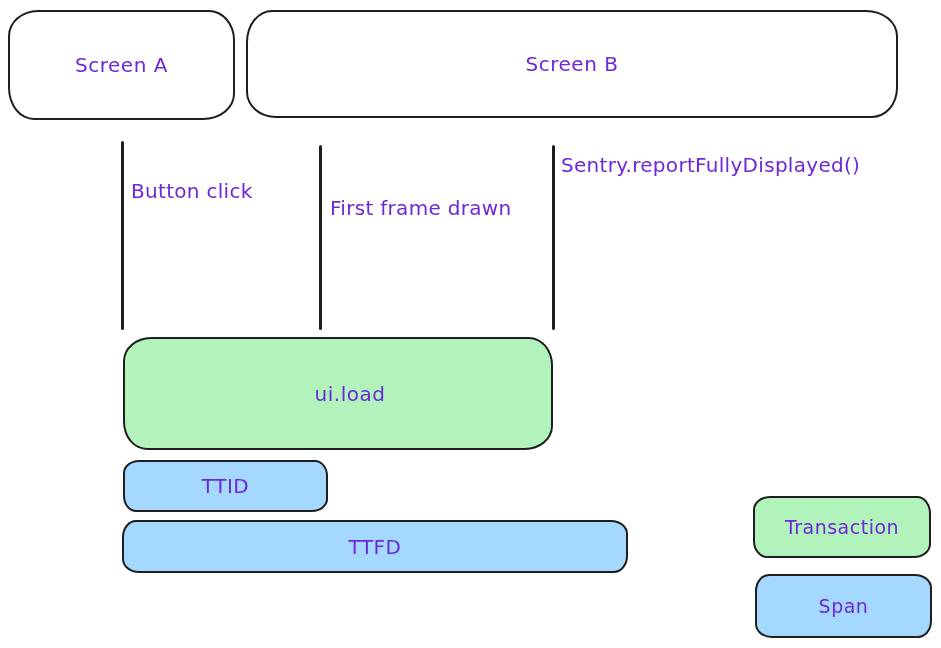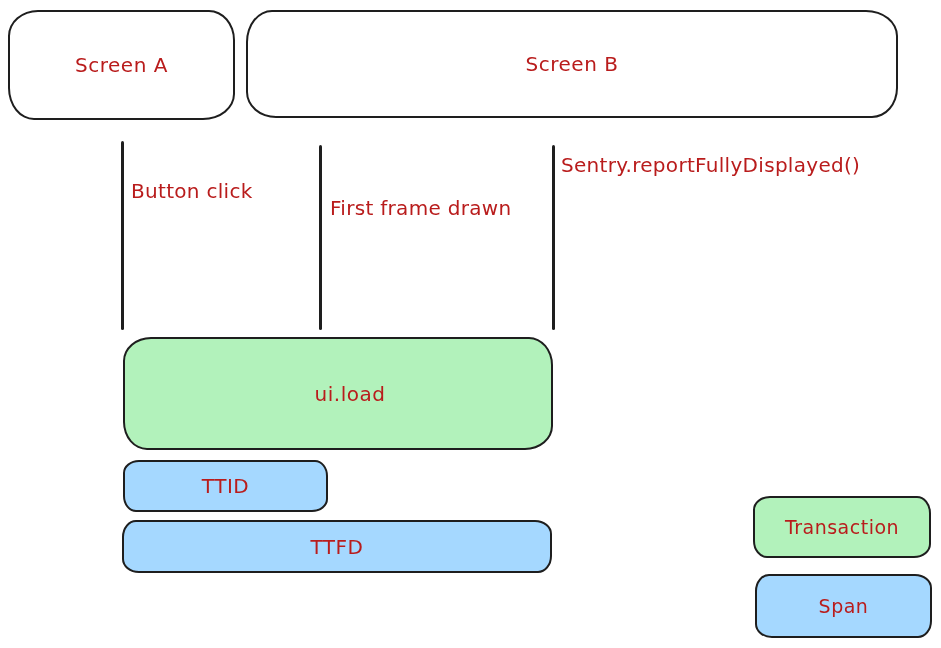--- a/index.html
+++ b/index.html
@@ -6,21 +6,21 @@
     margin: 0;
     padding: 0;
     background: #ffffff;
   }
   .canvas {
     position: relative;
     width: 941px;
     height: 648px;
     background: #ffffff;
     font-family: "DejaVu Sans", sans-serif;
-    color: #b91c1c;
+    color: #6d28d9;
     overflow: hidden;
   }
   
   .screen-box {
     position: absolute;
     box-sizing: border-box;
     border: 2.5px solid #1e1e1e;
     background: #ffffff;
     display: flex;
     align-items: center;
@@ -70,21 +70,21 @@
   .bar-uiload {
     left: 123px; top: 337px; width: 430px; height: 113px;
     border-radius: 28px 24px 28px 24px / 24px 28px 24px 28px;
     padding-left: 24px;
   }
   .bar-ttid {
     left: 123px; top: 460px; width: 205px; height: 52px;
     border-radius: 16px 13px 16px 13px / 13px 16px 13px 16px;
   }
   .bar-ttfd {
-    left: 122px; top: 520px; width: 430px; height: 53px;
+    left: 122px; top: 520px; width: 506px; height: 53px;
     border-radius: 14px 17px 14px 17px / 17px 14px 17px 14px;
   }
   
   .legend-transaction {
     left: 753px; top: 496px; width: 178px; height: 62px;
     border-radius: 17px 14px 17px 14px / 14px 17px 14px 17px;
     font-size: 19px;
   }
   .legend-span {
     left: 755px; top: 574px; width: 177px; height: 64px;

